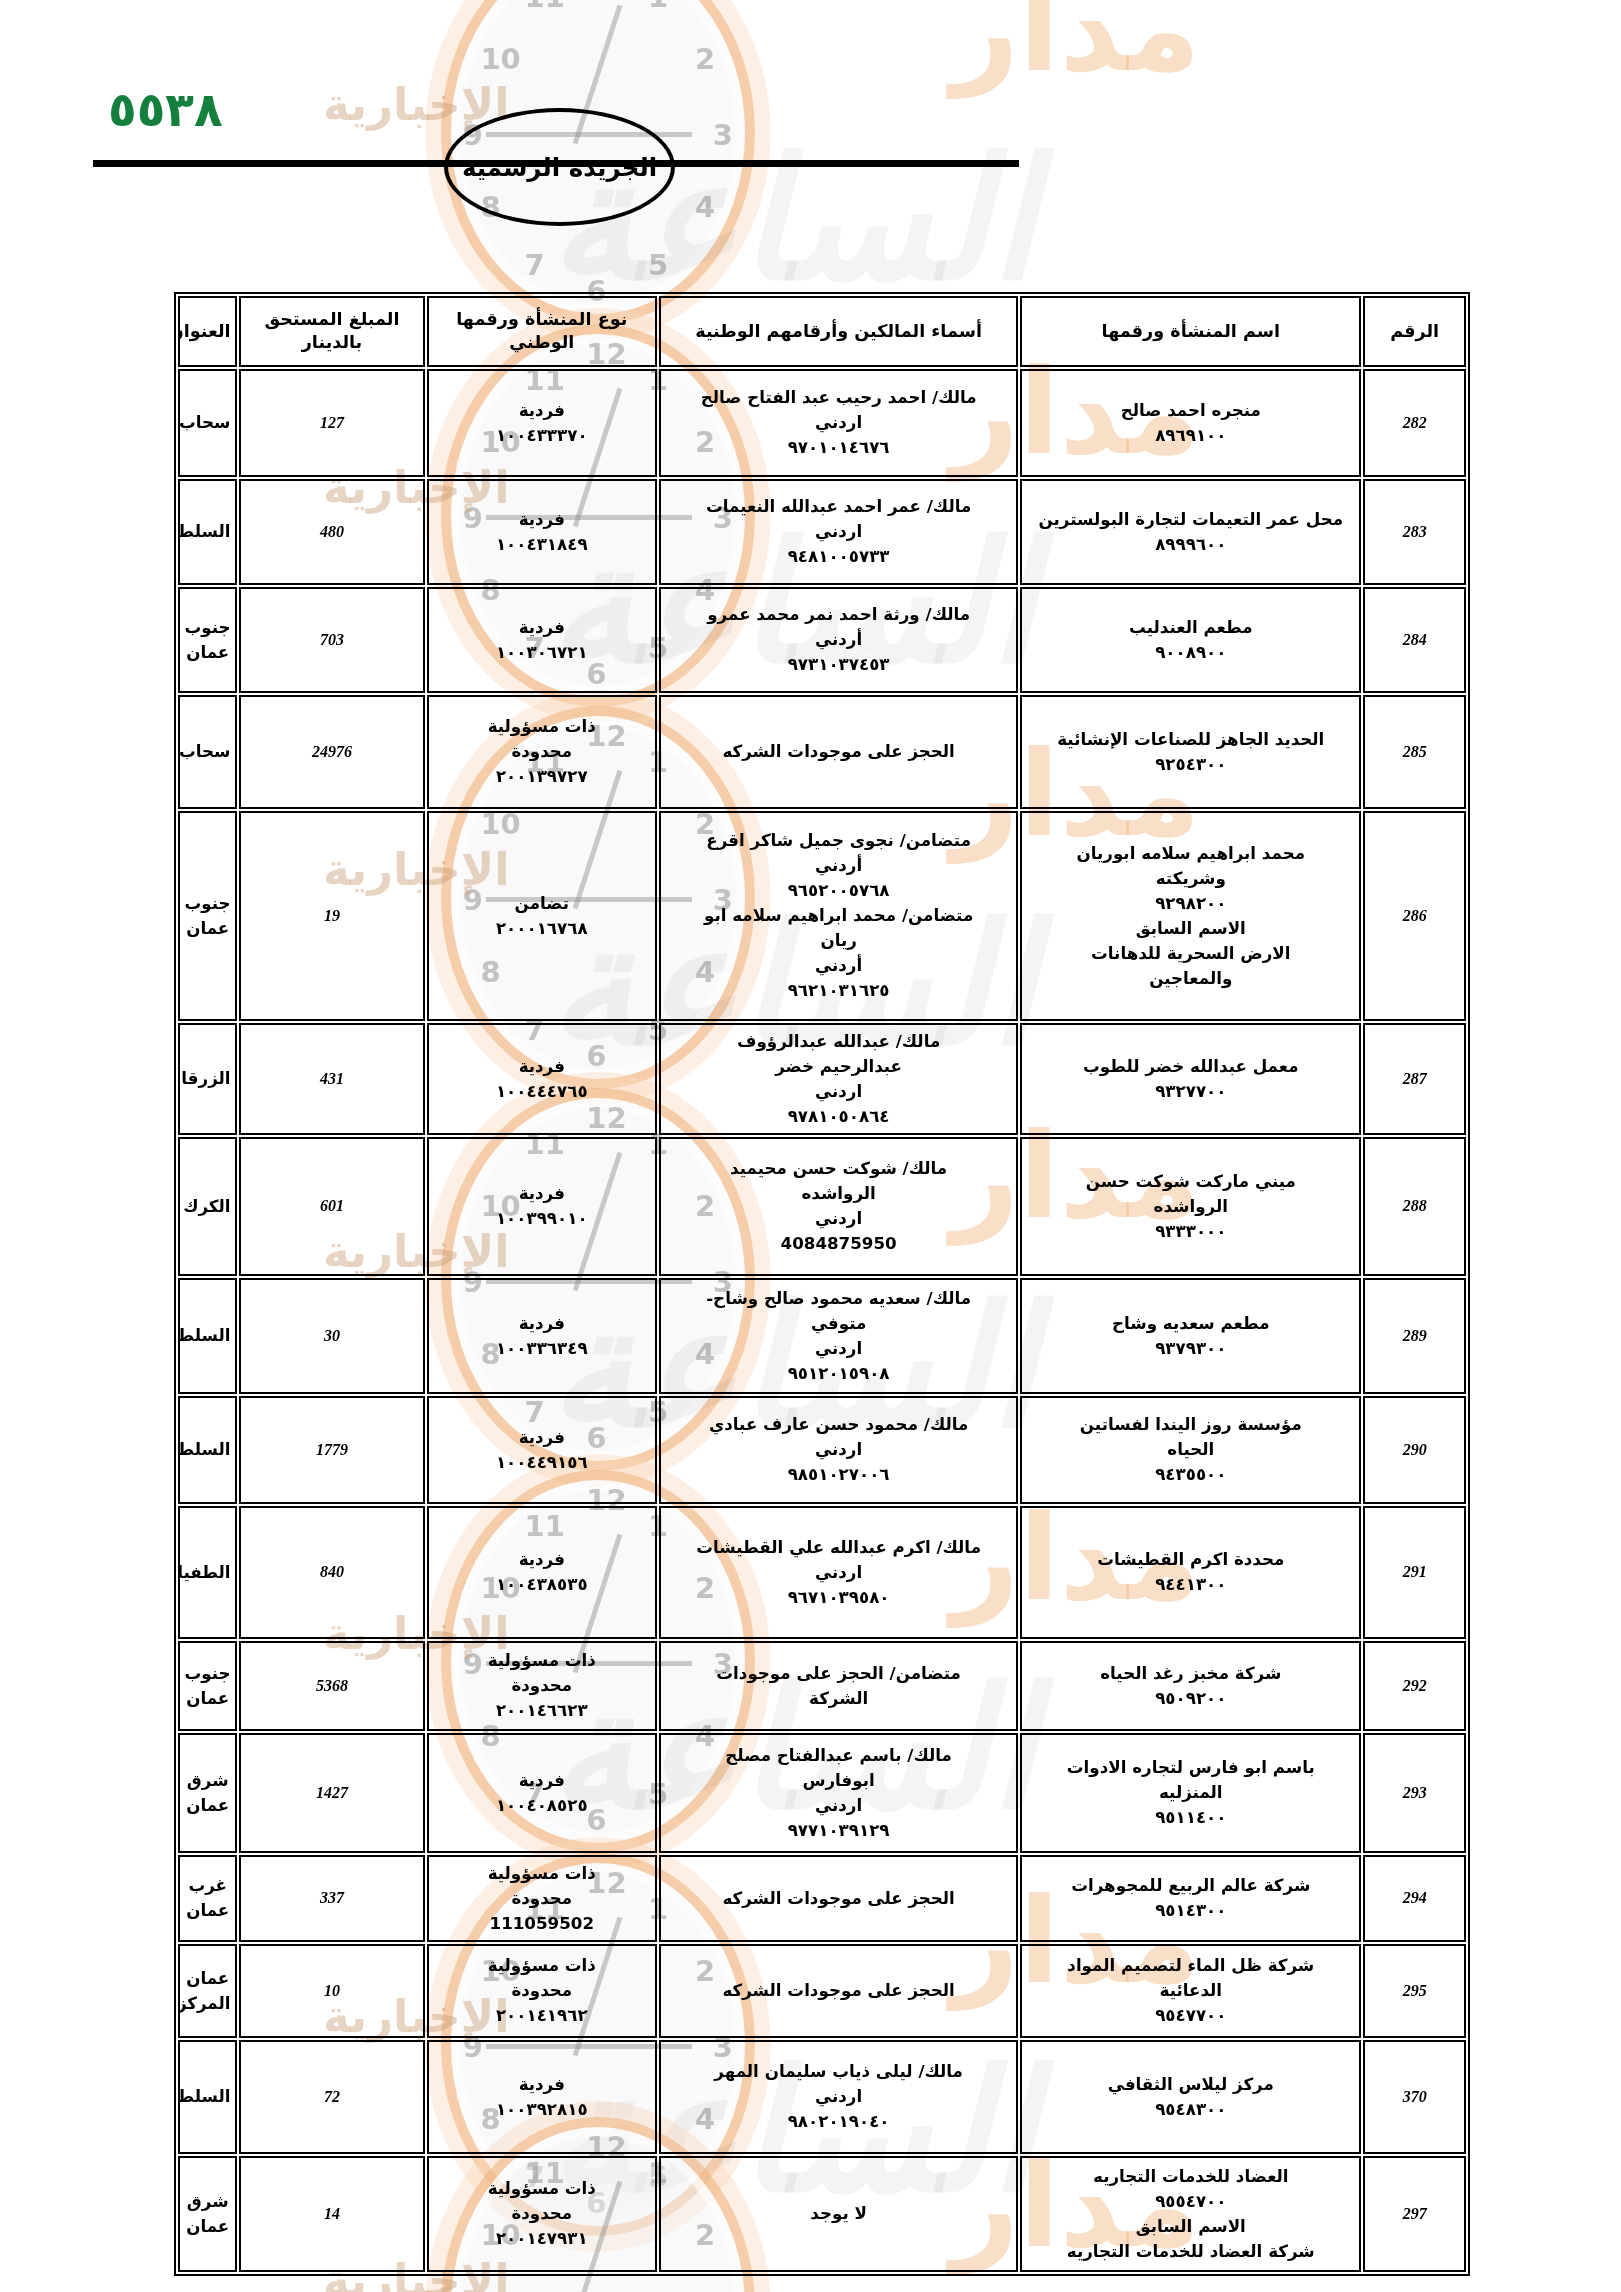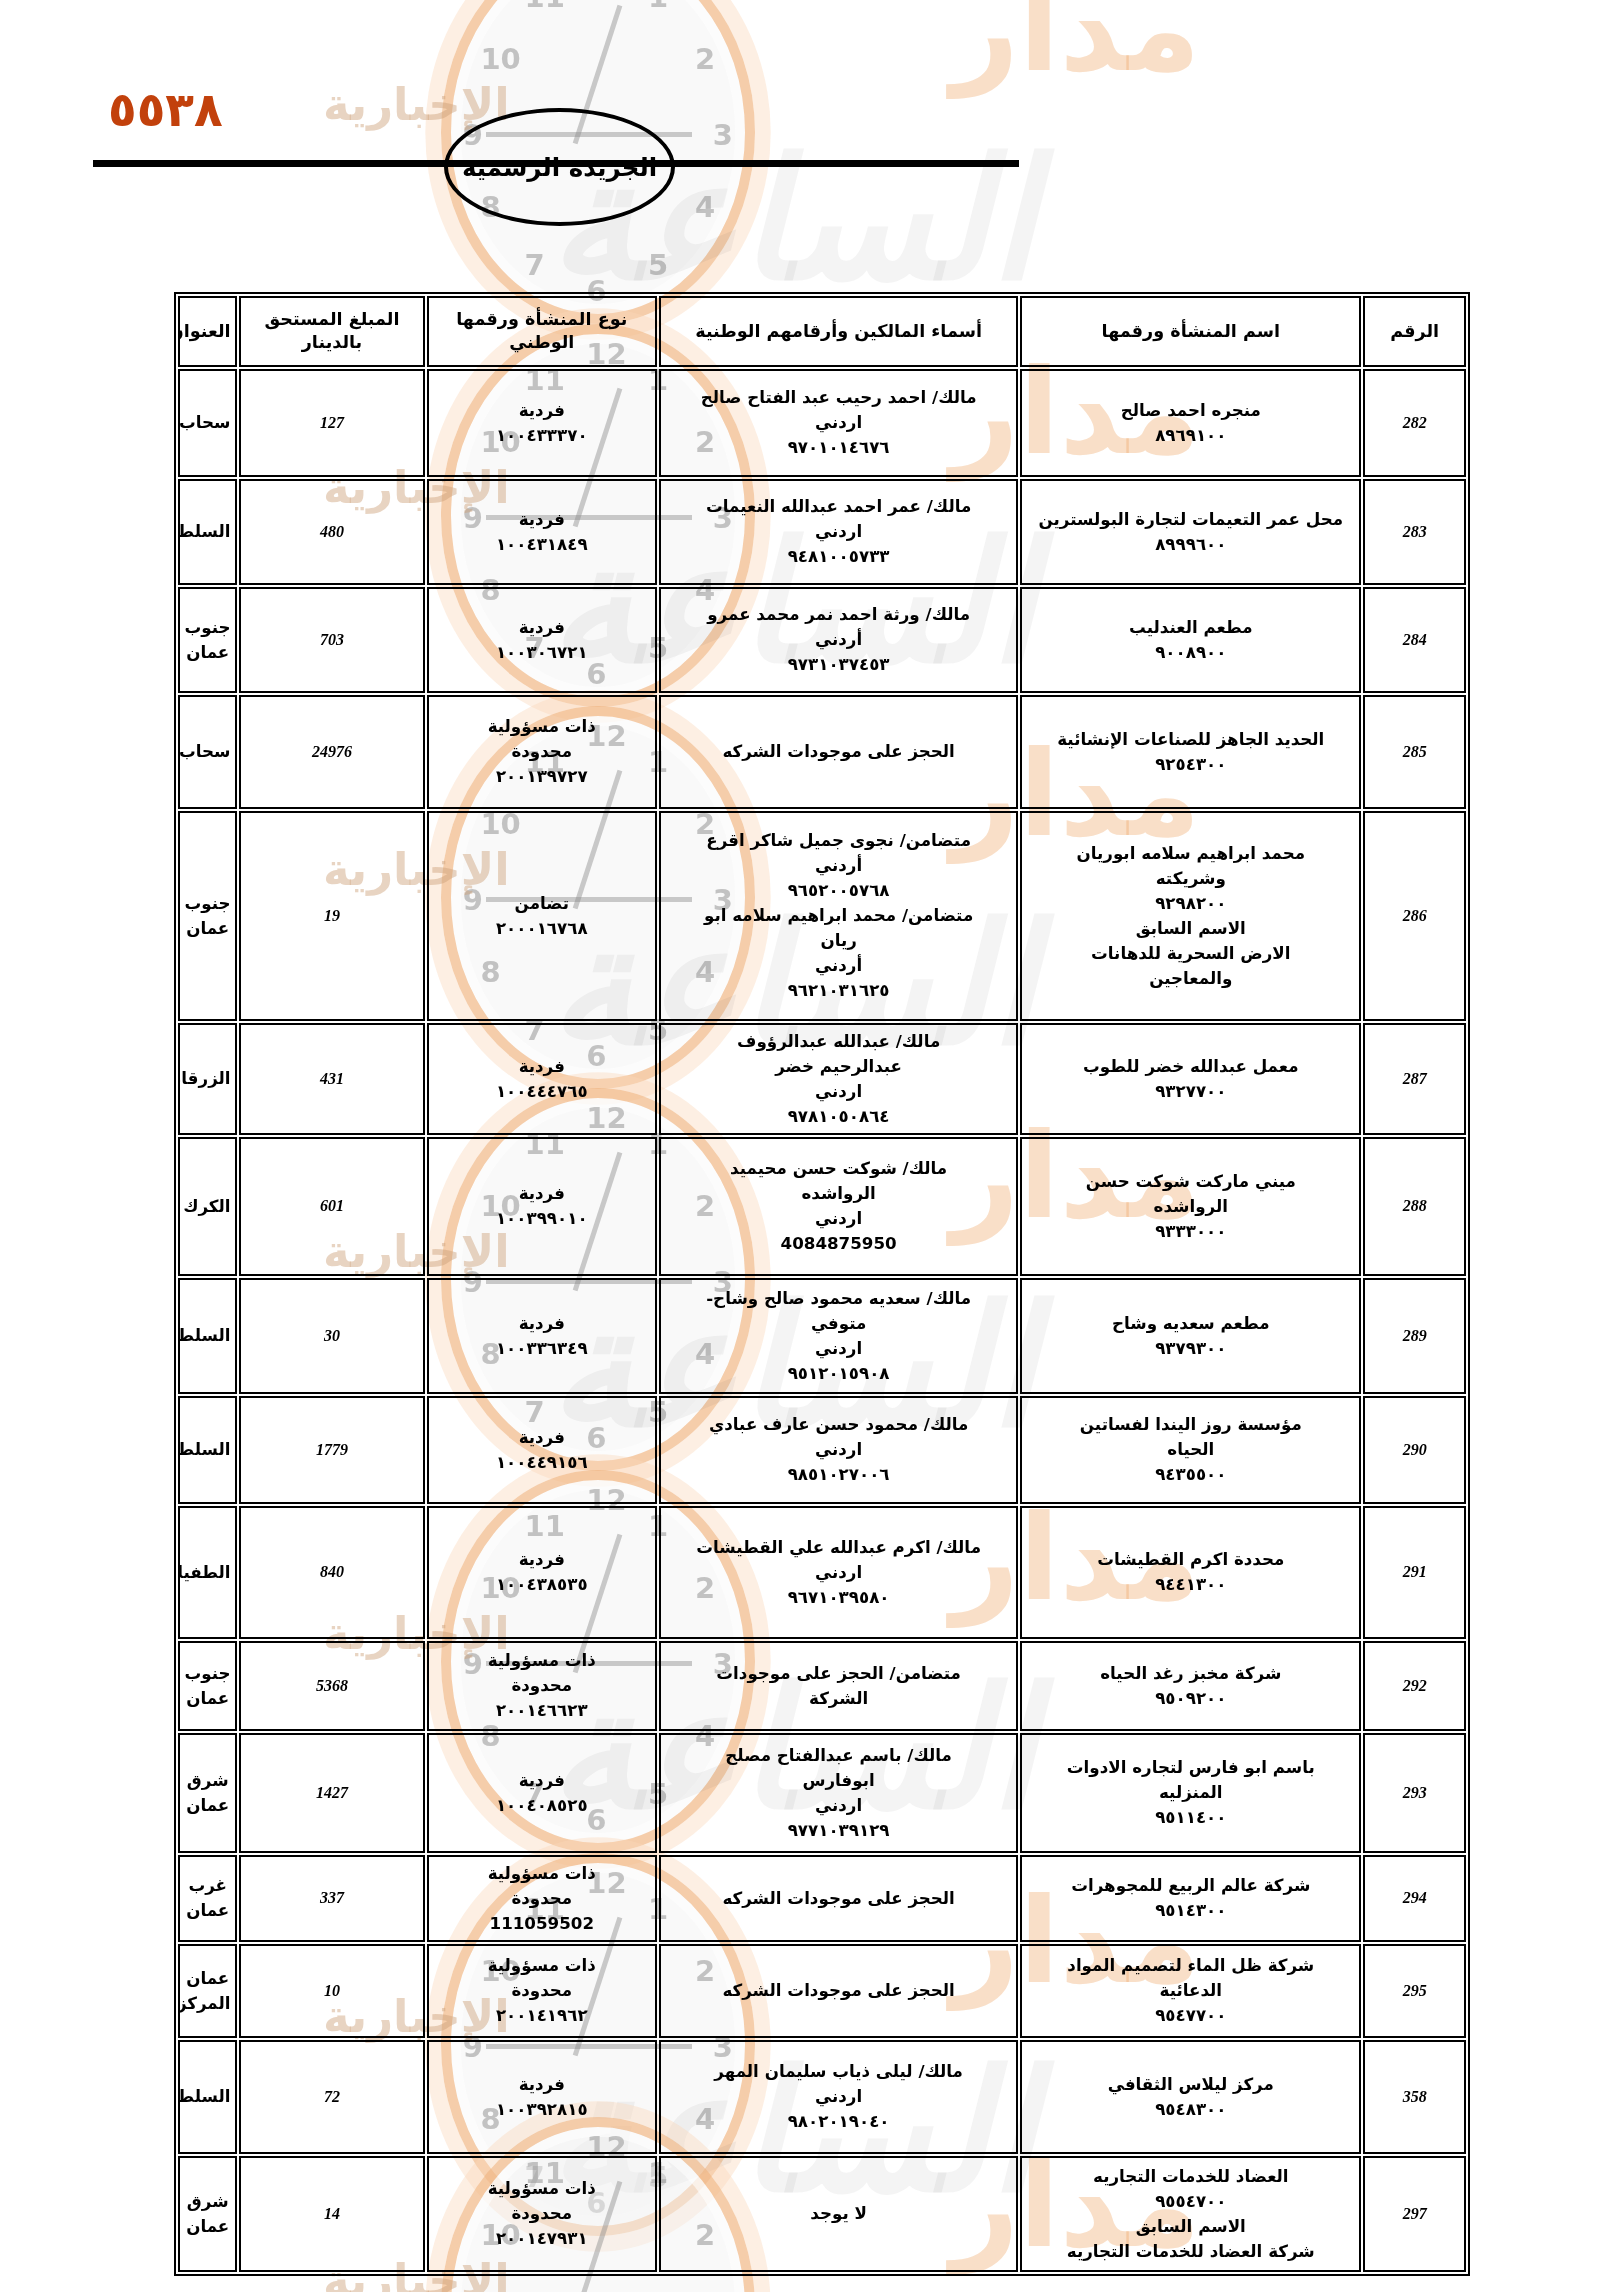--- a/index.html
+++ b/index.html
@@ -33,21 +33,21 @@
     position:absolute;left:461px;top:206px;
     font-size:167px;font-weight:bold;color:rgba(60,60,60,.055);line-height:1;font-style:italic;
   }
   .wm-text-small{
     position:absolute;left:235px;top:147px;
     font-size:45px;font-weight:bold;color:rgba(205,160,120,.45);
   }
   
   .page-number{
     position:absolute;top:82px;left:108px;
-    font-size:47px;font-weight:bold;color:#c2410c;z-index:3;
+    font-size:47px;font-weight:bold;color:#15803d;z-index:3;
   }
   .header-rule{
     position:absolute;top:160px;left:93px;width:926px;height:6.9px;background:#000;z-index:2;
   }
   .title-ellipse{
     position:absolute;top:108px;left:444px;width:223px;height:110px;
     border:4.9px solid #000;border-radius:50%;
     display:flex;align-items:center;justify-content:center;
     z-index:3;background:transparent;
   }
@@ -595,21 +595,21 @@
             <td>
               <div class="cell-line num-text">10</div>
             </td>
             <td>
               <div class="cell-line">عمان</div>
               <div class="cell-line">المركز</div>
             </td>
           </tr>
           <tr style="height: 114px;">
             <td>
-              <div class="cell-line num-text">358</div>
+              <div class="cell-line num-text">370</div>
             </td>
             <td>
               <div class="cell-line">مركز ليلاس الثقافي</div>
               <div class="cell-line">٩٥٤٨٣٠٠</div>
             </td>
             <td>
               <div class="cell-line">مالك/ ليلى ذياب سليمان المهر</div>
               <div class="cell-line">اردني</div>
               <div class="cell-line">٩٨٠٢٠١٩٠٤٠</div>
             </td>

